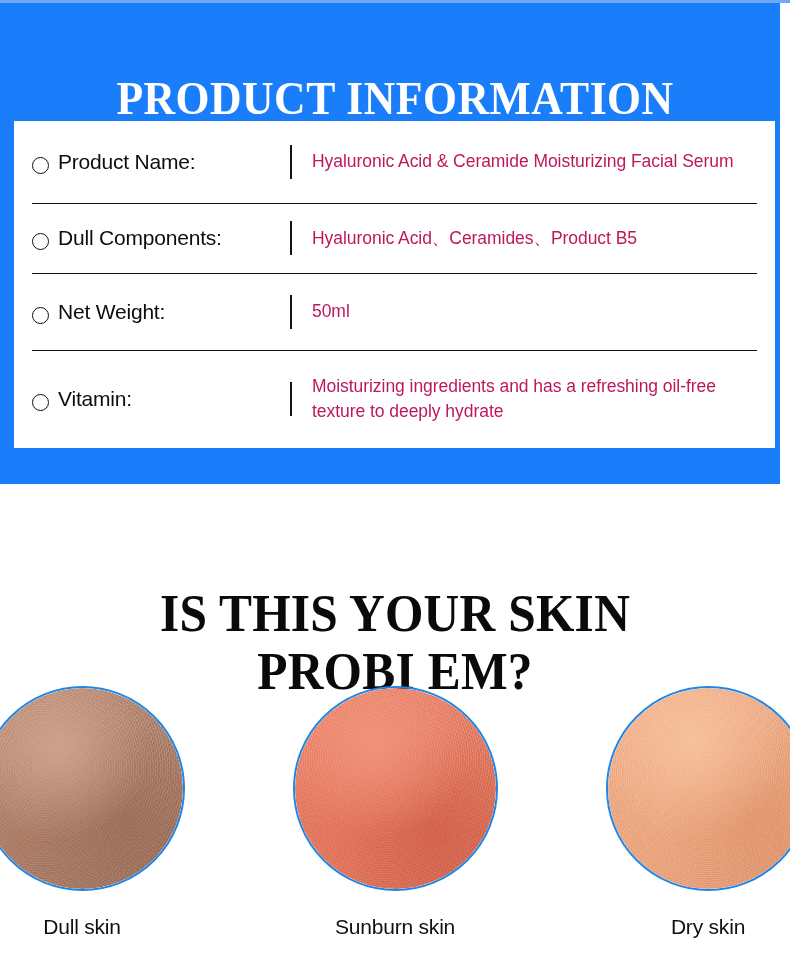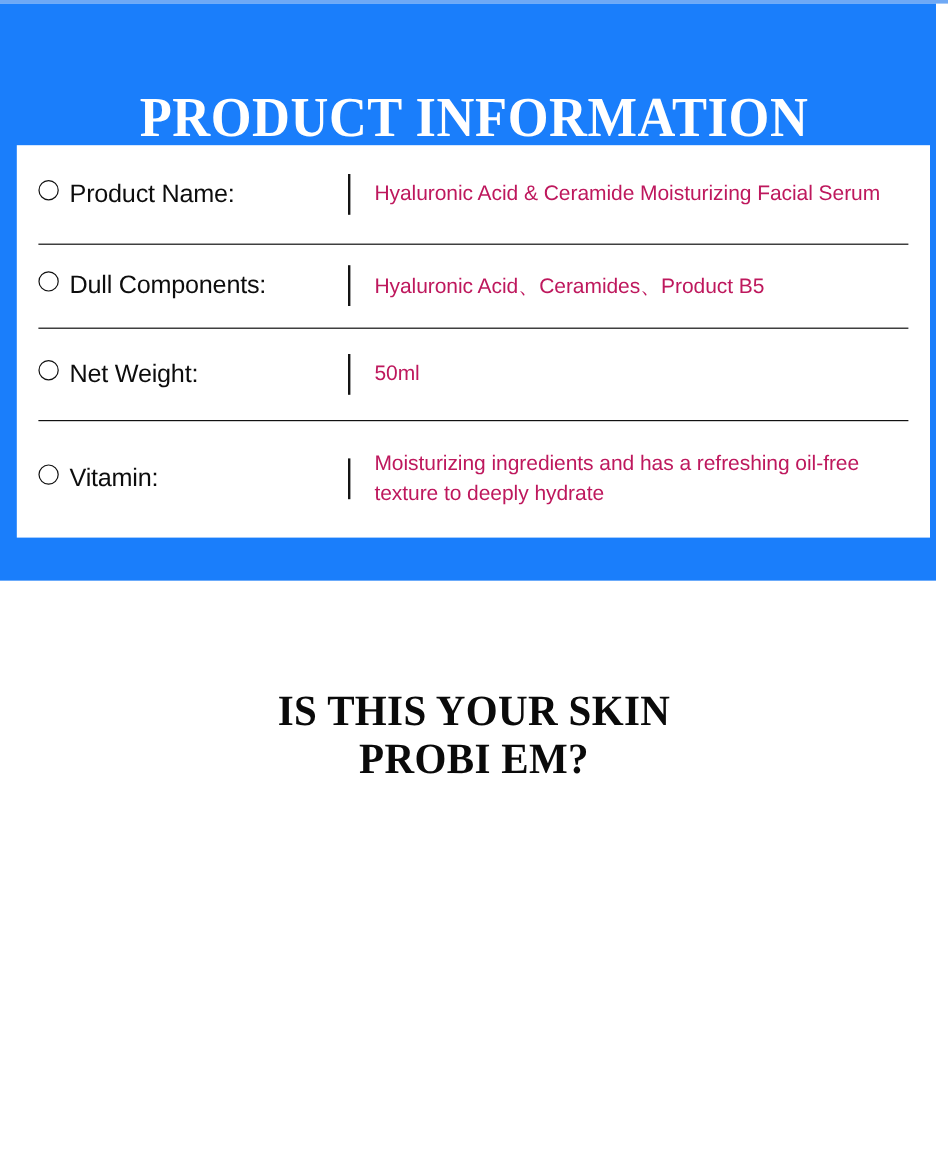--- a/index.html
+++ b/index.html
@@ -78,21 +78,21 @@
     border-bottom: 1.6px solid #111111;
   }
 
   td.label-cell {
     width: 258px;
     padding: 0;
   }
 
   .label-inner {
     display: flex;
-    align-items: flex-start;
+    align-items: flex-end;
     gap: 9px;
     font-size: 21px;
     color: #0d0d0d;
     letter-spacing: -0.2px;
     white-space: nowrap;
   }
 
   .bullet-circle {
     display: inline-block;
     width: 17px;
@@ -136,21 +136,21 @@
   }
 
   .problem-heading {
     position: absolute;
     top: 58px; left: 0;
     width: 790px;
     text-align: center;
     font-family: "Liberation Serif", "DejaVu Serif", serif;
     font-weight: bold;
     color: #0a0a0a;
-    font-size: 36px;
+    font-size: 52px;
     line-height: 1.12;
     letter-spacing: 0.3px;
   }
   .problem-heading .hl {
     display: block;
     transform: scaleX(0.95);
     transform-origin: center center;
     white-space: nowrap;
   }
 
@@ -297,13 +297,37 @@
   </div>
 </section>
 
 <section class="problem-section">
 
   <h2 class="problem-heading">
     <span class="hl">IS THIS YOUR SKIN</span>
     <span class="hl">PROBI EM?</span>
   </h2>
 
+  <div class="skin-cards">
+
+    <figure class="skin-card">
+      <div class="skin-circle">
+        <div class="tex tex-dull"></div>
+      </div>
+      <figcaption class="skin-caption">Dull skin</figcaption>
+    </figure>
+
+    <figure class="skin-card">
+      <div class="skin-circle">
+        <div class="tex tex-sunburn"></div>
+      </div>
+      <figcaption class="skin-caption">Sunburn skin</figcaption>
+    </figure>
+
+    <figure class="skin-card">
+      <div class="skin-circle">
+        <div class="tex tex-dry"></div>
+      </div>
+      <figcaption class="skin-caption">Dry skin</figcaption>
+    </figure>
+
+  </div>
 </section>
 
 </body></html>

